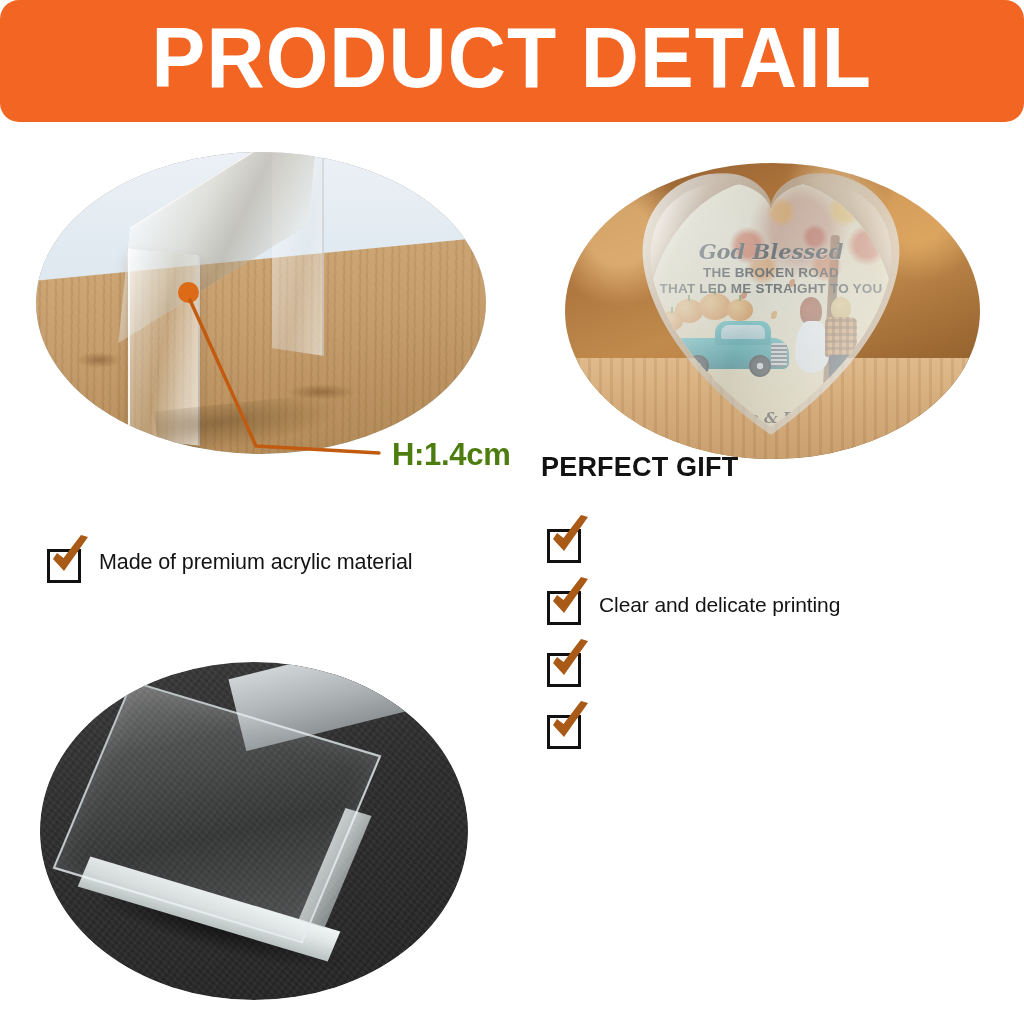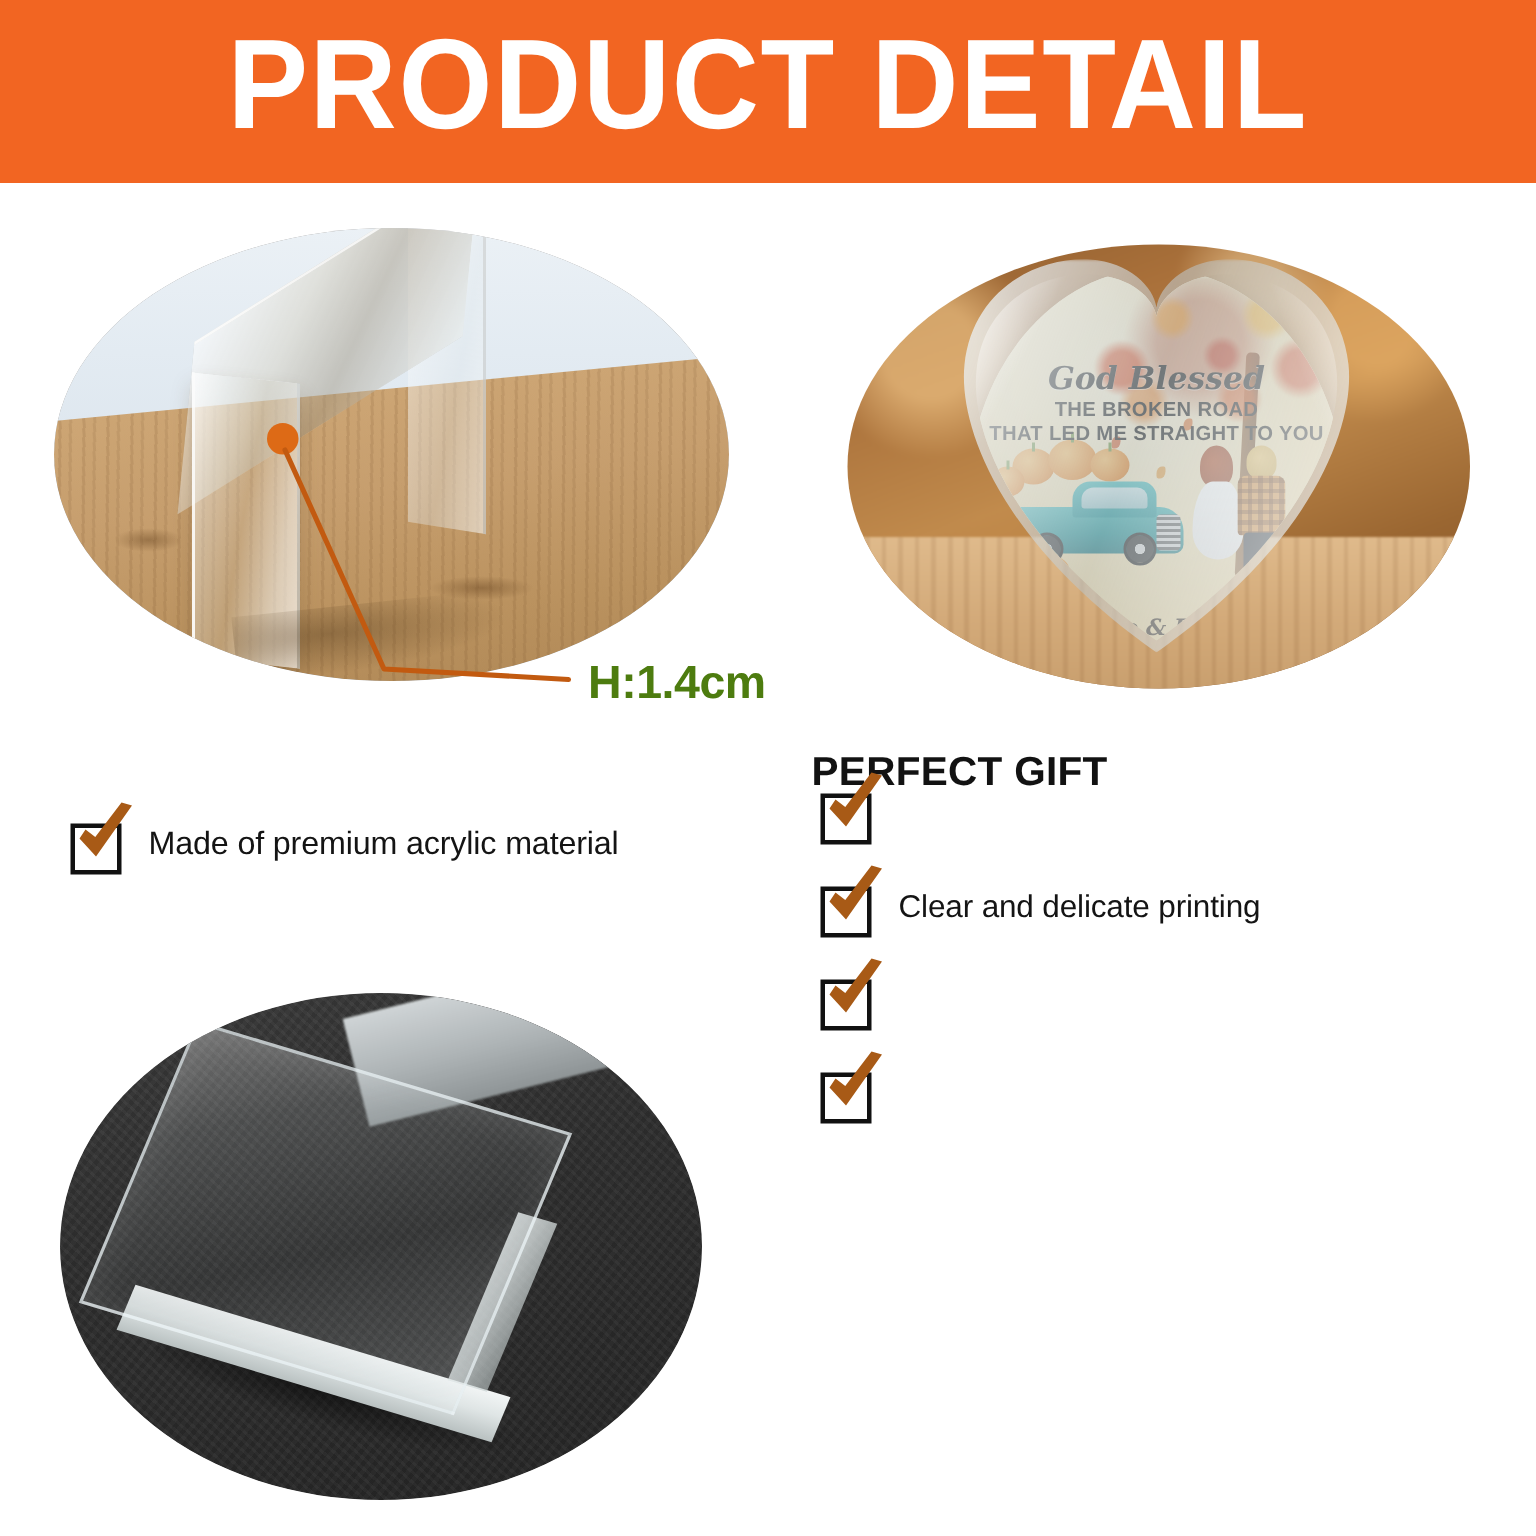--- a/index.html
+++ b/index.html
@@ -15,21 +15,21 @@
     position: relative;
     width: 1024px; height: 1024px;
     background: #ffffff;
   }
 
   
   #header-band {
     position: absolute; left: 0; top: 0;
     width: 1024px; height: 122px;
     background: #F26522;
-    display: flex; align-items: center; justify-content: center;
+    display: flex; align-items: center; justify-content: center; border-radius: 19px;
   }
   #header-title {
     color: #ffffff;
     font-family: "Liberation Sans Narrow", "Liberation Sans", sans-serif;
     font-weight: 700;
     font-size: 76px;
     letter-spacing: 1px;
     line-height: 1;
     transform: scaleX(1.06) scaleY(1.12);
     transform-origin: center center;
@@ -348,21 +348,21 @@
   .section-heading {
     position: absolute;
     font-family: "Liberation Sans", sans-serif;
     font-weight: 700;
     font-size: 27px;
     color: #121212;
     letter-spacing: .2px;
     white-space: nowrap;
   }
   #heading-acrylic { left: 36px; top: 496px; }
-  #heading-gift   { left: 541px; top: 499px; }
+  #heading-gift   { left: 541px; top: 452px; }
 
   .feature-list { position: absolute; }
   #list-acrylic { left: 47px; top: 547px; width: 470px; }
   #list-gift    { left: 547px; top: 527px; width: 455px; }
 
   .feature-item {
     position: relative;
     display: flex;
     align-items: flex-start;
     margin-bottom: 22px;

